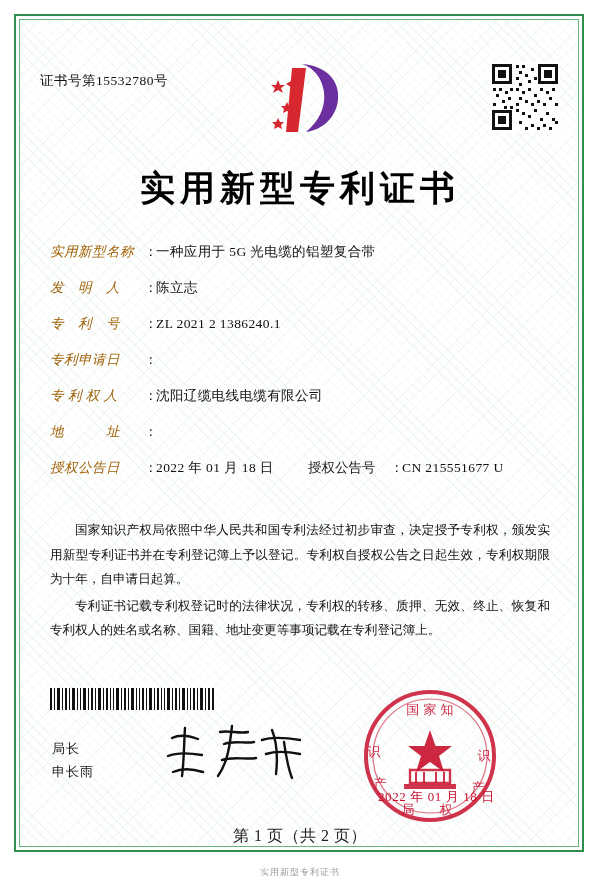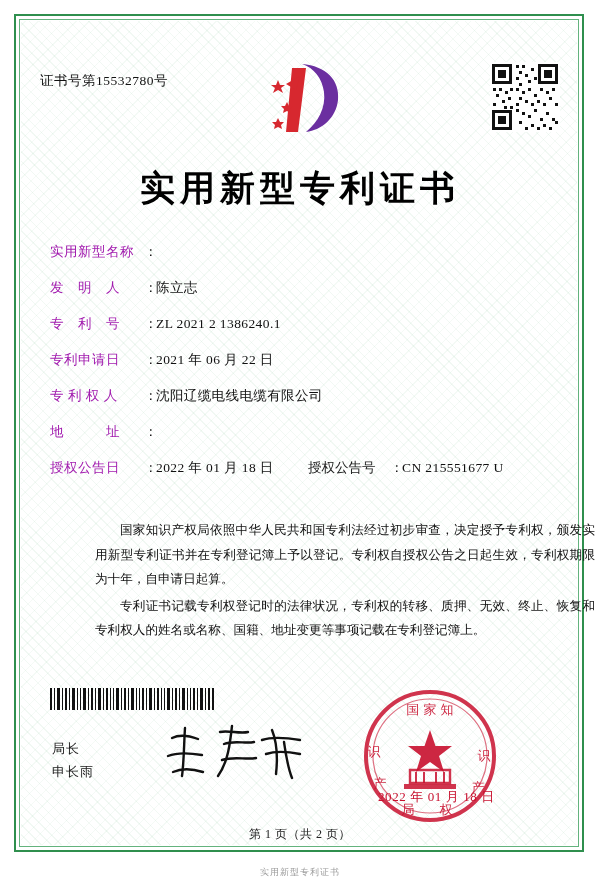--- a/index.html
+++ b/index.html
@@ -101,22 +101,23 @@
     line-height: 1;
   }
   .field-row {
     display: flex;
     align-items: baseline;
     height: 36px;
   }
   .f-label {
     width: 94px;
     flex: 0 0 94px;
-    color: #a21caf;
+    color: #a16207;
     letter-spacing: 0.5px;
+    font-style: italic;
   }
   .f-colon {
     width: 12px;
     flex: 0 0 12px;
   }
   .f-value {
     flex: 1 1 auto;
     color: #111;
     letter-spacing: 0.4px;
   }
@@ -144,21 +145,20 @@
   
   .body-text {
     position: absolute;
     left: 50px;
     top: 518px;
     width: 500px;
     font-size: 12.6px;
     line-height: 1.95;
     text-align: justify;
     color: #111;
-    margin-left: 45px;
   }
   .body-text p {
     margin: 0 0 2px 0;
     text-indent: 25px;
   }
 
   
   .barcode {
     position: absolute;
     left: 50px;
@@ -201,21 +201,21 @@
     letter-spacing: 0.6px;
     font-family: "Liberation Serif", serif;
   }
 
   
   .page-foot {
     position: absolute;
     left: 0; right: 0;
     top: 826px;
     text-align: center;
-    font-size: 12px;
+    font-size: 16px;
     color: #222;
     letter-spacing: 0.5px;
   }
   .below-foot {
     position: absolute;
     left: 0; right: 0;
     top: 866px;
     text-align: center;
     font-size: 9px;
     color: #9a9a9a;
@@ -309,38 +309,38 @@
     </svg>
   </div>
 
   <div class="title">实用新型专利证书</div>
 
   <div class="fields">
 
     <div class="field-row">
       <span class="f-label">实用新型名称</span>
       <span class="f-colon">：</span>
+      <span class="f-value">一种应用于 5G 光电缆的铝塑复合带</span>
     </div>
 
     <div class="field-row">
       <span class="f-label">发　明　人</span>
       <span class="f-colon">：</span>
       <span class="f-value">陈立志</span>
     </div>
 
     <div class="field-row">
       <span class="f-label">专　利　号</span>
       <span class="f-colon">：</span>
       <span class="f-value">ZL 2021 2 1386240.1</span>
     </div>
 
     <div class="field-row">
       <span class="f-label">专利申请日</span>
       <span class="f-colon">：</span>
-      <span class="f-value">2021 年 06 月 22 日</span>
     </div>
 
     <div class="field-row">
       <span class="f-label">专 利 权 人</span>
       <span class="f-colon">：</span>
       <span class="f-value">沈阳辽缆电线电缆有限公司</span>
     </div>
 
     <div class="field-row">
       <span class="f-label">地　　　址</span>

